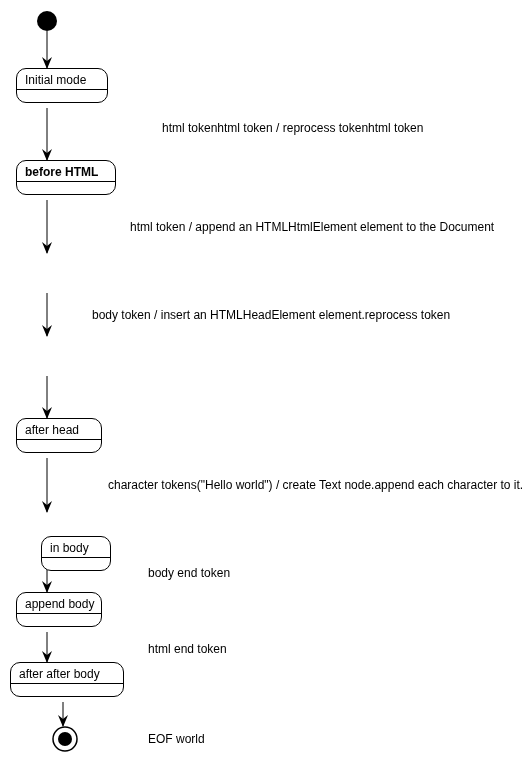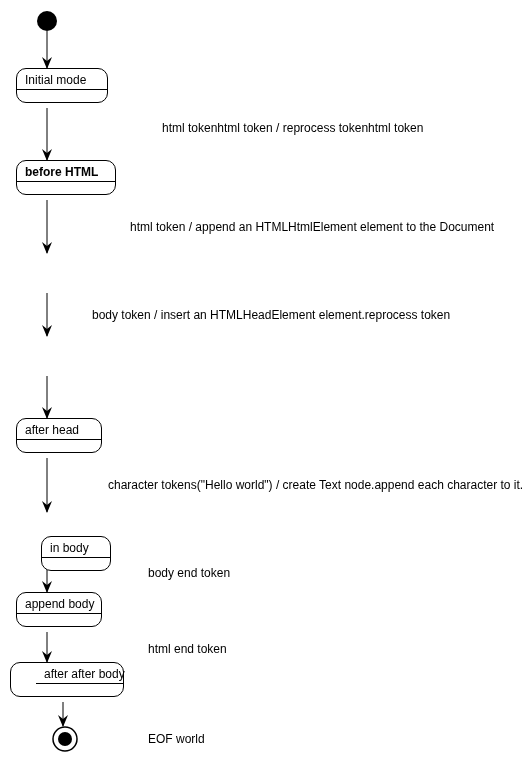--- a/index.html
+++ b/index.html
@@ -125,21 +125,21 @@
     <div class="state-sep"></div>
     <div class="state-body"></div>
   </div>
 
   <div class="state-box" style="left:16px; top:592px; width:86px;">
     <div class="state-title">append body</div>
     <div class="state-sep"></div>
     <div class="state-body"></div>
   </div>
 
-  <div class="state-box" style="left:10px; top:662px; width:114px;padding-left:25px;">
+  <div class="state-box" style="left:10px; top:662px; width:114px;">
     <div class="state-title">after after body</div>
     <div class="state-sep"></div>
     <div class="state-body"></div>
   </div>
 
   <div class="edge-label" style="left:130px; top:121px;padding-left:32px;">html tokenhtml token / reprocess tokenhtml token</div>
   <div class="edge-label" style="left:130px; top:220px;">html token / append an HTMLHtmlElement element to the Document</div>
   <div class="edge-label" style="left:92px;  top:308px;text-align:right;">body token / insert an HTMLHeadElement element.reprocess token</div>
   <div class="edge-label" style="left:108px; top:478px;">character tokens("Hello world") / create Text node.append each character to it.</div>
   <div class="edge-label" style="left:148px; top:566px;">body end token</div>

